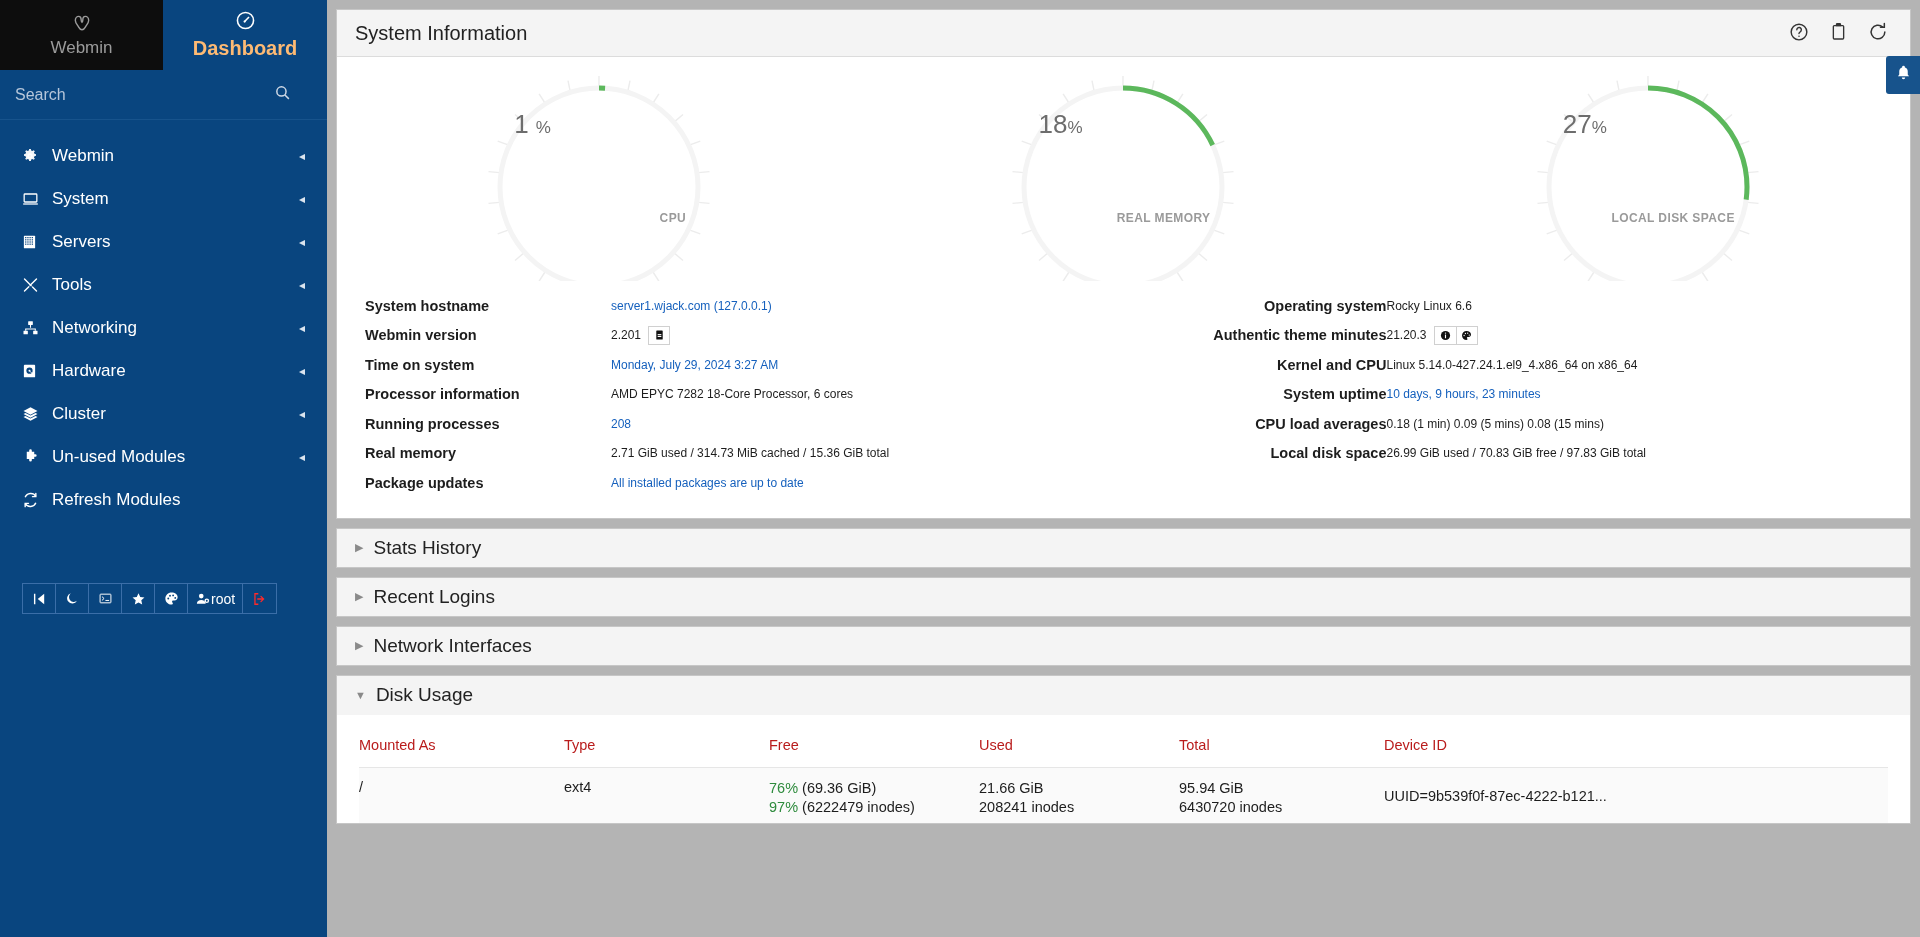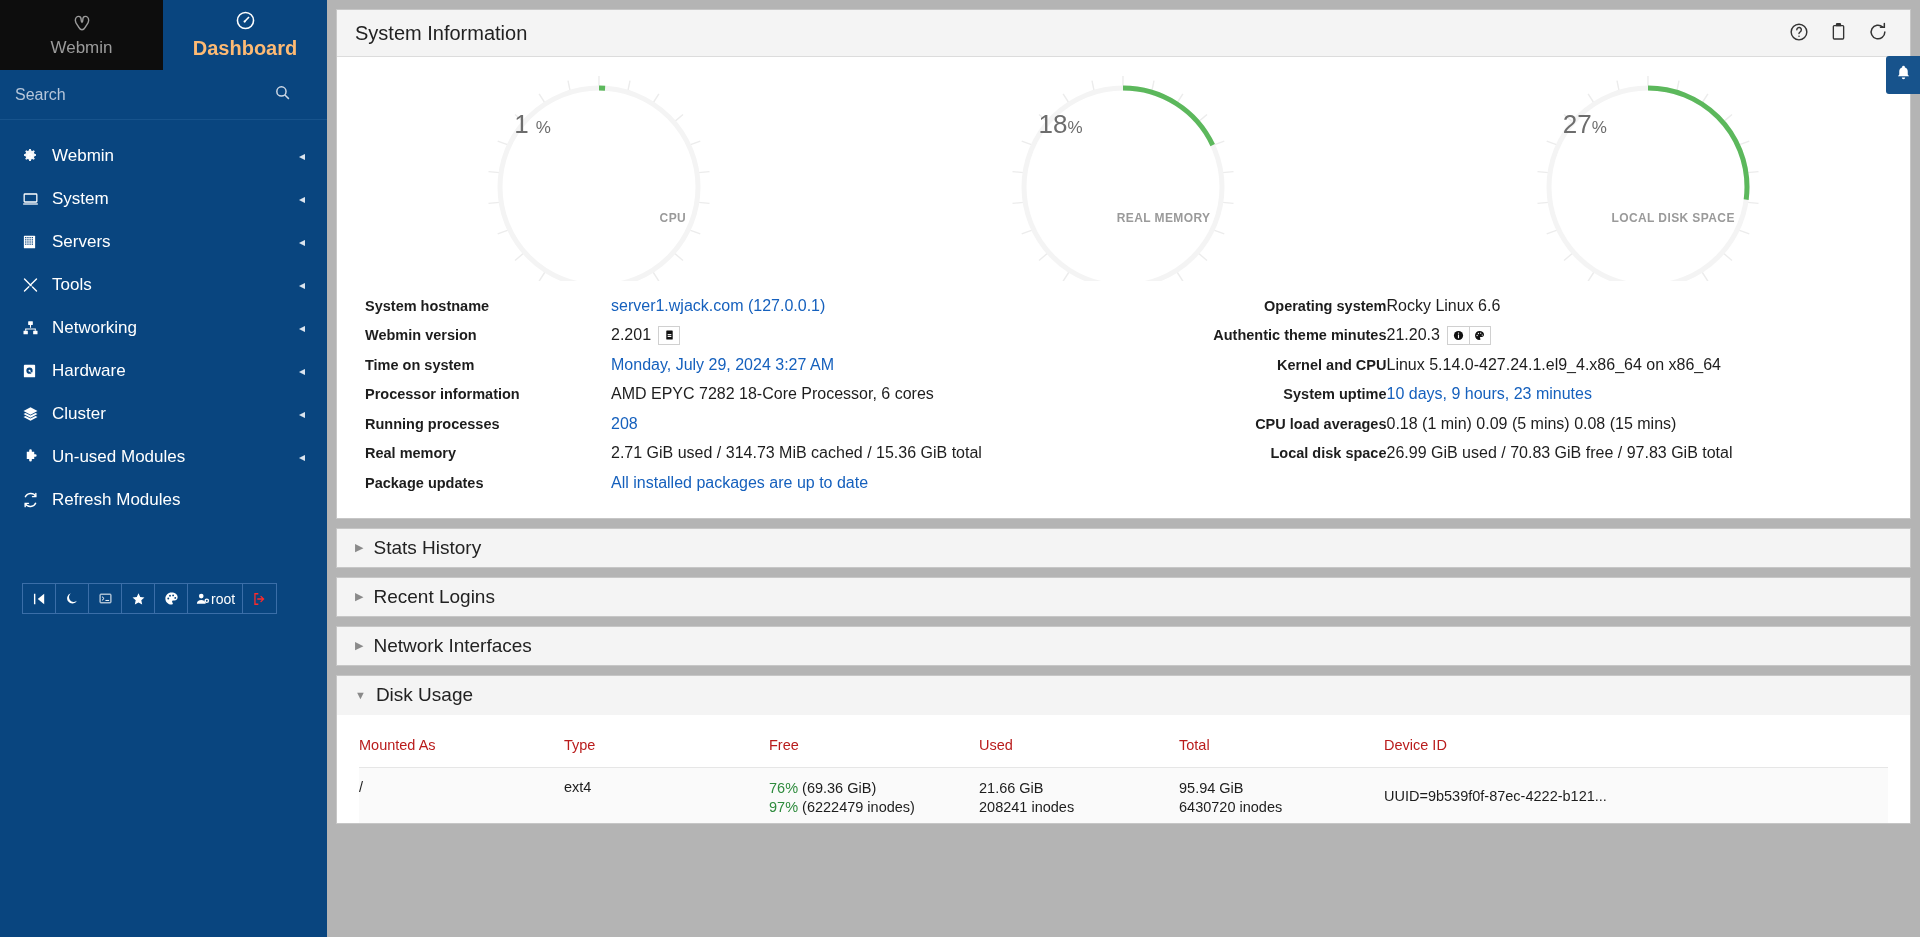--- a/index.html
+++ b/index.html
@@ -113,21 +113,21 @@
     font-size: 12px; font-weight: bold; color: #9a9a9a;
     letter-spacing: .4px;
   }
 
   
   .info-wrap { display: flex; padding: 6px 0 20px 0; }
   .info-col { flex: 1; padding-left: 28px; }
   .info-col.right { padding-left: 6px; text-align: right; }
   .info-row { display: flex; align-items: center; height: 29.5px; }
   .info-k { width: 246px; flex: 0 0 246px; font-size: 14.5px; font-weight: bold; color: #1d1d1d; }
-  .info-v { font-size: 16px; color: #1d1d1d; display: flex; align-items: center; gap: 7px; }
+  .info-v { font-size: 12px; color: #1d1d1d; display: flex; align-items: center; gap: 7px; }
   .info-v.link, .info-v a { color: #1560bd; text-decoration: none; cursor: pointer; }
   .badge-btn {
     display: inline-flex; align-items: center; justify-content: center;
     width: 22px; height: 19px;
     border: 1px solid #d0d0d0; background: #fff;
     font-size: 11px; color: #111; cursor: pointer;
   }
   .badge-group { display: inline-flex; }
   .badge-group .badge-btn { border-right: none; }
   .badge-group .badge-btn:last-child { border-right: 1px solid #d0d0d0; }

